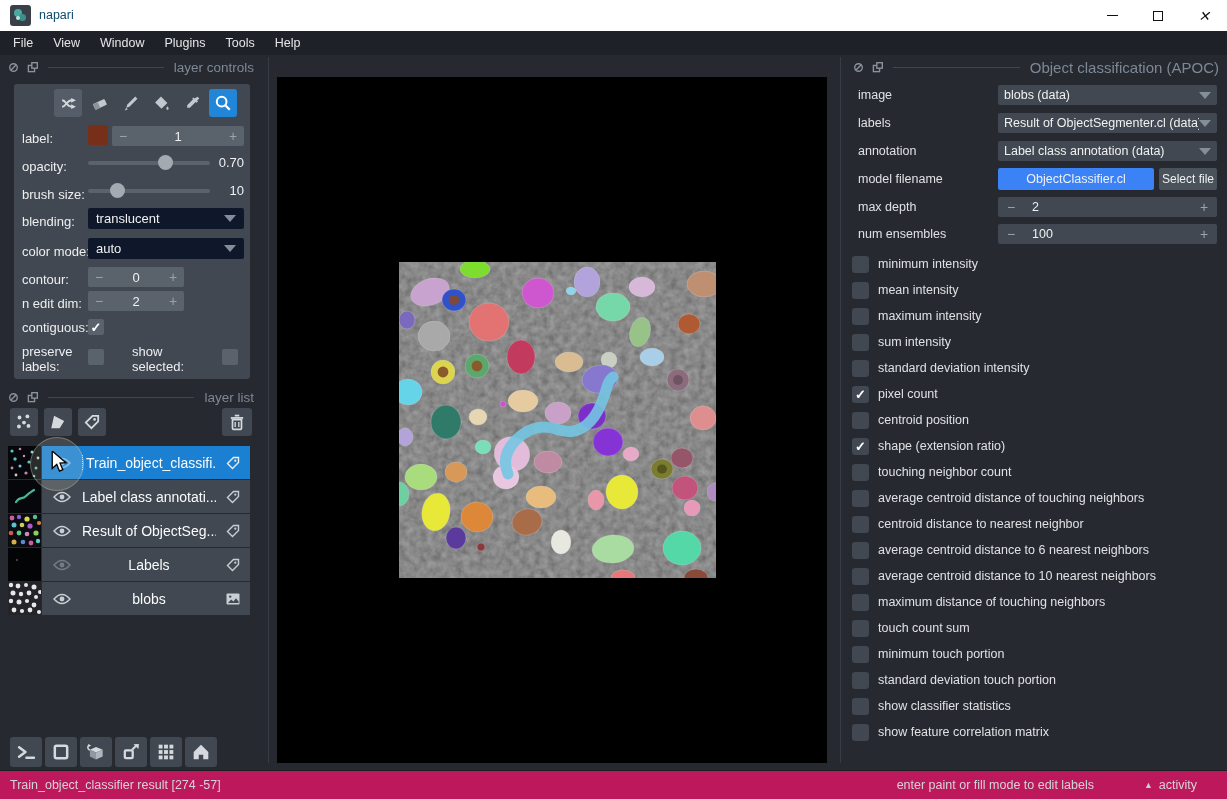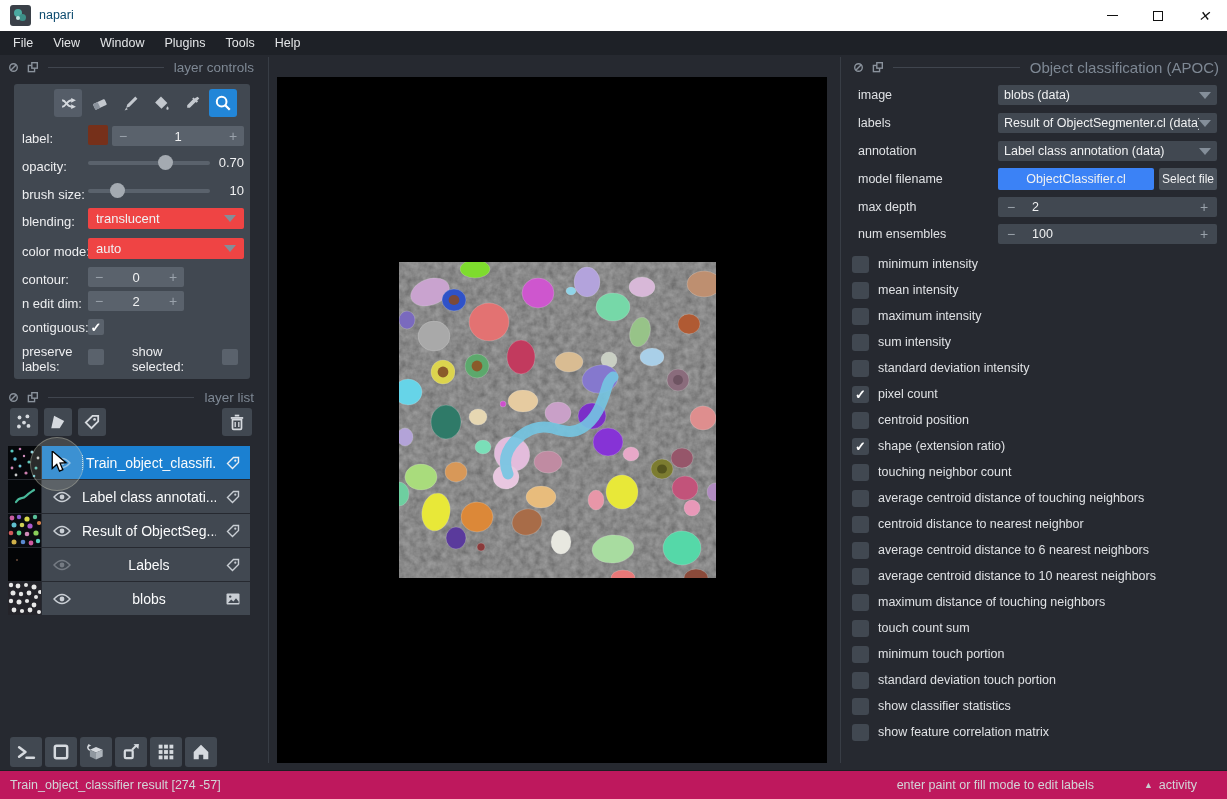--- a/index.html
+++ b/index.html
@@ -38,21 +38,21 @@
   .tool-btn.active{ background:#2286D8; }
   .lc-row{ position:absolute; left:8px; width:222px; height:21px; display:flex; align-items:flex-end; }
   .lc-label{ width:66px; font-size:13px; color:#EDEEF0; white-space:nowrap; overflow:hidden; }
   .swatch{ position:absolute; left:66px; top:0; width:20px; height:20px; border-radius:2px; }
   .spin{ position:absolute; background:#5A626C; border-radius:2px; height:20px; display:flex; align-items:center; }
   .spin .minus,.spin .plus{ width:22px; text-align:center; color:#9AA2AB; font-size:14px; }
   .spin .val{ flex:1; text-align:center; font-size:13px; color:#F0F1F2; }
   .slider{ position:absolute; left:66px; top:8px; width:122px; height:4px; background:#5A626C; border-radius:2px; }
   .slider .handle{ position:absolute; top:-6px; width:15px; height:15px; border-radius:50%; background:#A4AAB1; }
   .slider-val{ position:absolute; right:0; top:2px; font-size:13px; color:#F0F1F2; }
-  .dropdown{ position:absolute; background:#ef4444; border-radius:2px; height:21px; display:flex; align-items:center; padding:0 8px; }
+  .dropdown{ position:absolute; background:#0f172a; border-radius:2px; height:21px; display:flex; align-items:center; padding:0 8px; }
   .dropdown .dval{ flex:1; font-size:13px; color:#F0F1F2; white-space:nowrap; overflow:hidden; }
   .caret{ width:0; height:0; border-left:6px solid transparent; border-right:6px solid transparent; border-top:7px solid #848E99; }
   .cb{ width:16px; height:16px; background:#5A626C; border-radius:2px; display:flex; align-items:center; justify-content:center;
        font-size:13px; color:#fff; }
   .cb.checked::after{ content:"\2713"; font-weight:bold; }
   .wrap-label{ font-size:13px; color:#EDEEF0; line-height:15px; }
 
   
   .ll-btn{ position:absolute; width:28px; height:28px; background:#414851; border-radius:3px;
            display:flex; align-items:center; justify-content:center; }

